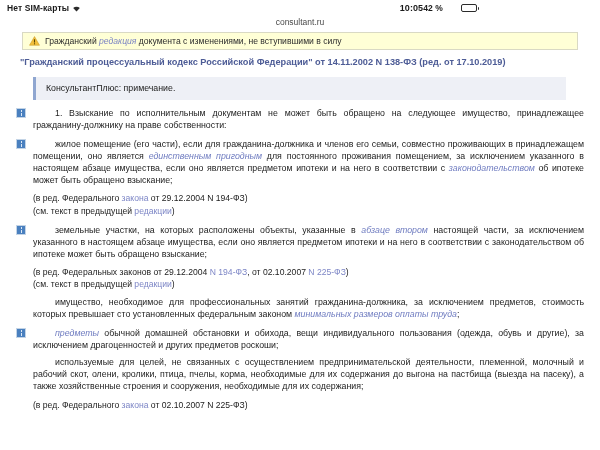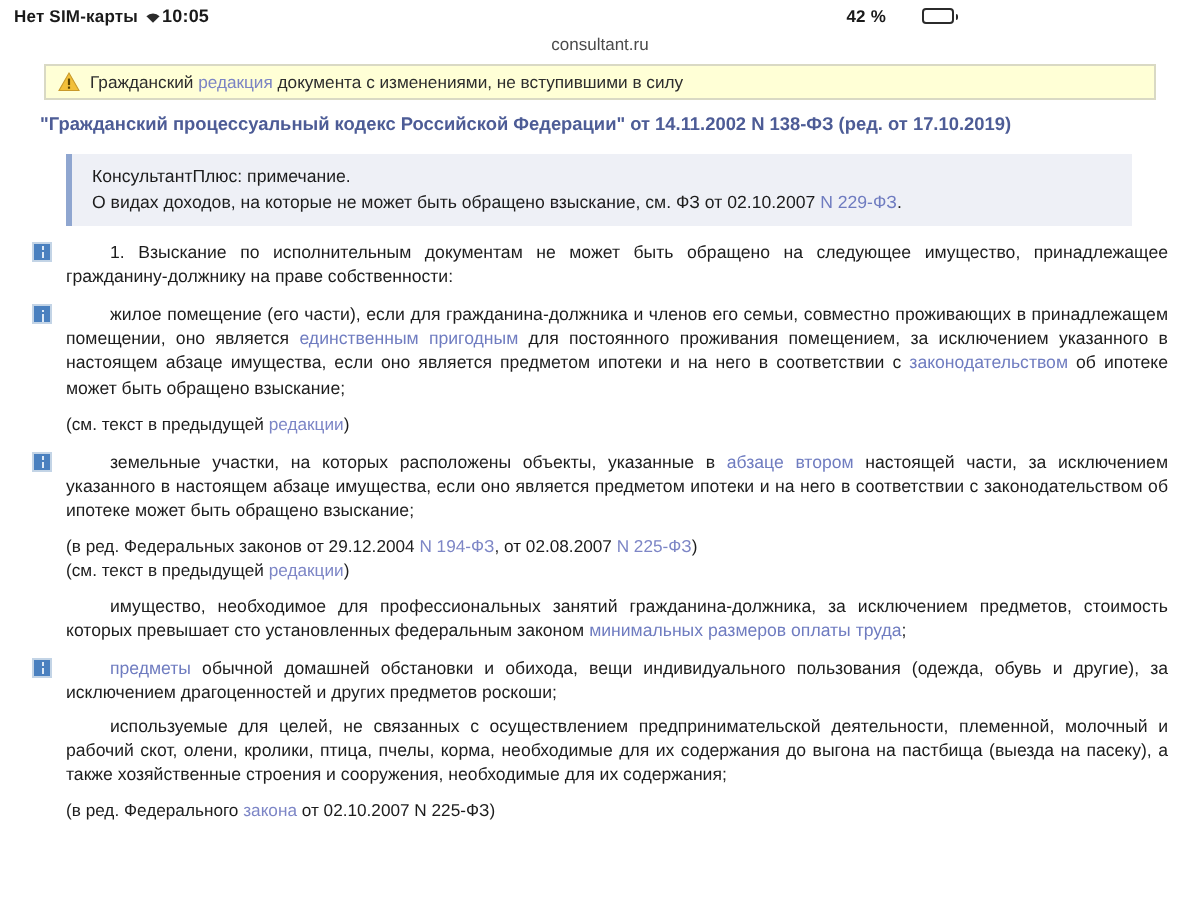--- a/index.html
+++ b/index.html
@@ -18,21 +18,21 @@
     display: flex;
     align-items: center;
     padding: 0 7px;
     background: #ffffff;
     font-size: 8.5px;
     color: #1a1a1a;
     font-weight: 600;
     letter-spacing: 0.1px;
   }
   #status-left { display: flex; align-items: center; gap: 3px; flex: 0 0 auto; }
-  #status-center { flex: 1 1 auto; text-align: left; font-weight: 700; font-size: 9px; }
+  #status-center { flex: 1 1 auto; text-align: right; font-weight: 700; font-size: 9px; }
   #status-right { display: flex; align-items: center; gap: 18px; flex: 0 0 auto; }
   .wifi-ico { display:inline-block; width: 9px; height: 7px; position: relative; }
   .wifi-ico svg { display:block; }
   .batt { display: inline-flex; align-items: center; }
   .batt-body {
     width: 16px; height: 7.5px;
     border: 1px solid #2b2b2b;
     border-radius: 2px;
     padding: 0.8px;
     display: block;
@@ -124,21 +124,21 @@
 
   p.body-t {
     margin: 0;
     font-size: 8.8px;
     color: #1c1c1c;
     line-height: 1.38;
     text-align: justify;
     text-align-last: left;
   }
   p.body-t .ind { display: inline-block; width: 22px; }
-  a.lnk { color: #6f7cc0; text-decoration: none; }
+  a.lnk { color: #6f7cc0; text-decoration: none; font-style: italic; }
 
   
   .edn {
     margin: 5px 0 0 0;
     font-size: 8.6px;
     color: #1c1c1c;
     line-height: 1.42;
   }
   .edn a { color: #7d86c6; text-decoration: none; }
   .edn-block { margin-top: 6px; padding-left: 17px; }
@@ -196,21 +196,20 @@
   </div>
 </div>
 
 <div id="doc">
 
   <div id="doc-title">"Гражданский процессуальный кодекс Российской Федерации" от 14.11.2002 N 138-ФЗ (ред. от 17.10.2019)</div>
 
 
   <div id="note-box">
     <div class="nline">КонсультантПлюс: примечание.</div>
-    <div class="nline"><span>О видах доходов, на которые не может быть обращено взыскание, см. ФЗ от 02.10.2007 </span><a class="lnk" href="#">N 229-ФЗ</a><span>.</span></div>
   </div>
 
   <div class="row">
     <div class="ico-col">
       <span class="i-icon"></span>
     </div>
     <div class="txt-col">
       <p class="body-t"><span class="ind"></span><span>1. Взыскание по исполнительным документам не может быть обращено на следующее имущество, принадлежащее гражданину-должнику на праве собственности:</span></p>
     </div>
   </div>
@@ -218,34 +217,35 @@
   <div class="row">
     <div class="ico-col">
       <span class="i-icon"></span>
     </div>
     <div class="txt-col">
       <p class="body-t"><span class="ind"></span><span>жилое помещение (его части), если для гражданина-должника и членов его семьи, совместно проживающих в принадлежащем помещении, оно является </span><a class="lnk" href="#">единственным пригодным</a><span> для постоянного проживания помещением, за исключением указанного в настоящем абзаце имущества, если оно является предметом ипотеки и на него в соответствии с </span><a class="lnk" href="#">законодательством</a><span> об ипотеке может быть обращено взыскание;</span></p>
     </div>
   </div>
 
   <div class="edn-block">
+    <div class="edn"><span>(в ред. Федерального </span><a href="#">закона</a><span> от 29.12.2004 N 194-ФЗ)</span></div>
     <div class="edn"><span>(см. текст в предыдущей </span><a href="#">редакции</a><span>)</span></div>
   </div>
 
   <div class="row">
     <div class="ico-col">
       <span class="i-icon"></span>
     </div>
     <div class="txt-col">
       <p class="body-t"><span class="ind"></span><span>земельные участки, на которых расположены объекты, указанные в </span><a class="lnk" href="#">абзаце втором</a><span> настоящей части, за исключением указанного в настоящем абзаце имущества, если оно является предметом ипотеки и на него в соответствии с законодательством об ипотеке может быть обращено взыскание;</span></p>
     </div>
   </div>
 
   <div class="edn-block">
-    <div class="edn"><span>(в ред. Федеральных законов от 29.12.2004 </span><a href="#">N 194-ФЗ</a><span>, от 02.08.2007 </span><a href="#">N 225-ФЗ</a><span>)</span></div>
+    <div class="edn"><span>(в ред. Федеральных законов от 29.12.2004 </span><a href="#">N 194-ФЗ</a><span>, от 02.10.2007 </span><a href="#">N 225-ФЗ</a><span>)</span></div>
     <div class="edn"><span>(см. текст в предыдущей </span><a href="#">редакции</a><span>)</span></div>
   </div>
 
   <div class="row tight pl17">
     <div class="txt-col">
       <p class="body-t"><span class="ind"></span><span>имущество, необходимое для профессиональных занятий гражданина-должника, за исключением предметов, стоимость которых превышает сто установленных федеральным законом </span><a class="lnk" href="#">минимальных размеров оплаты труда</a><span>;</span></p>
     </div>
   </div>
 
   <div class="row">

